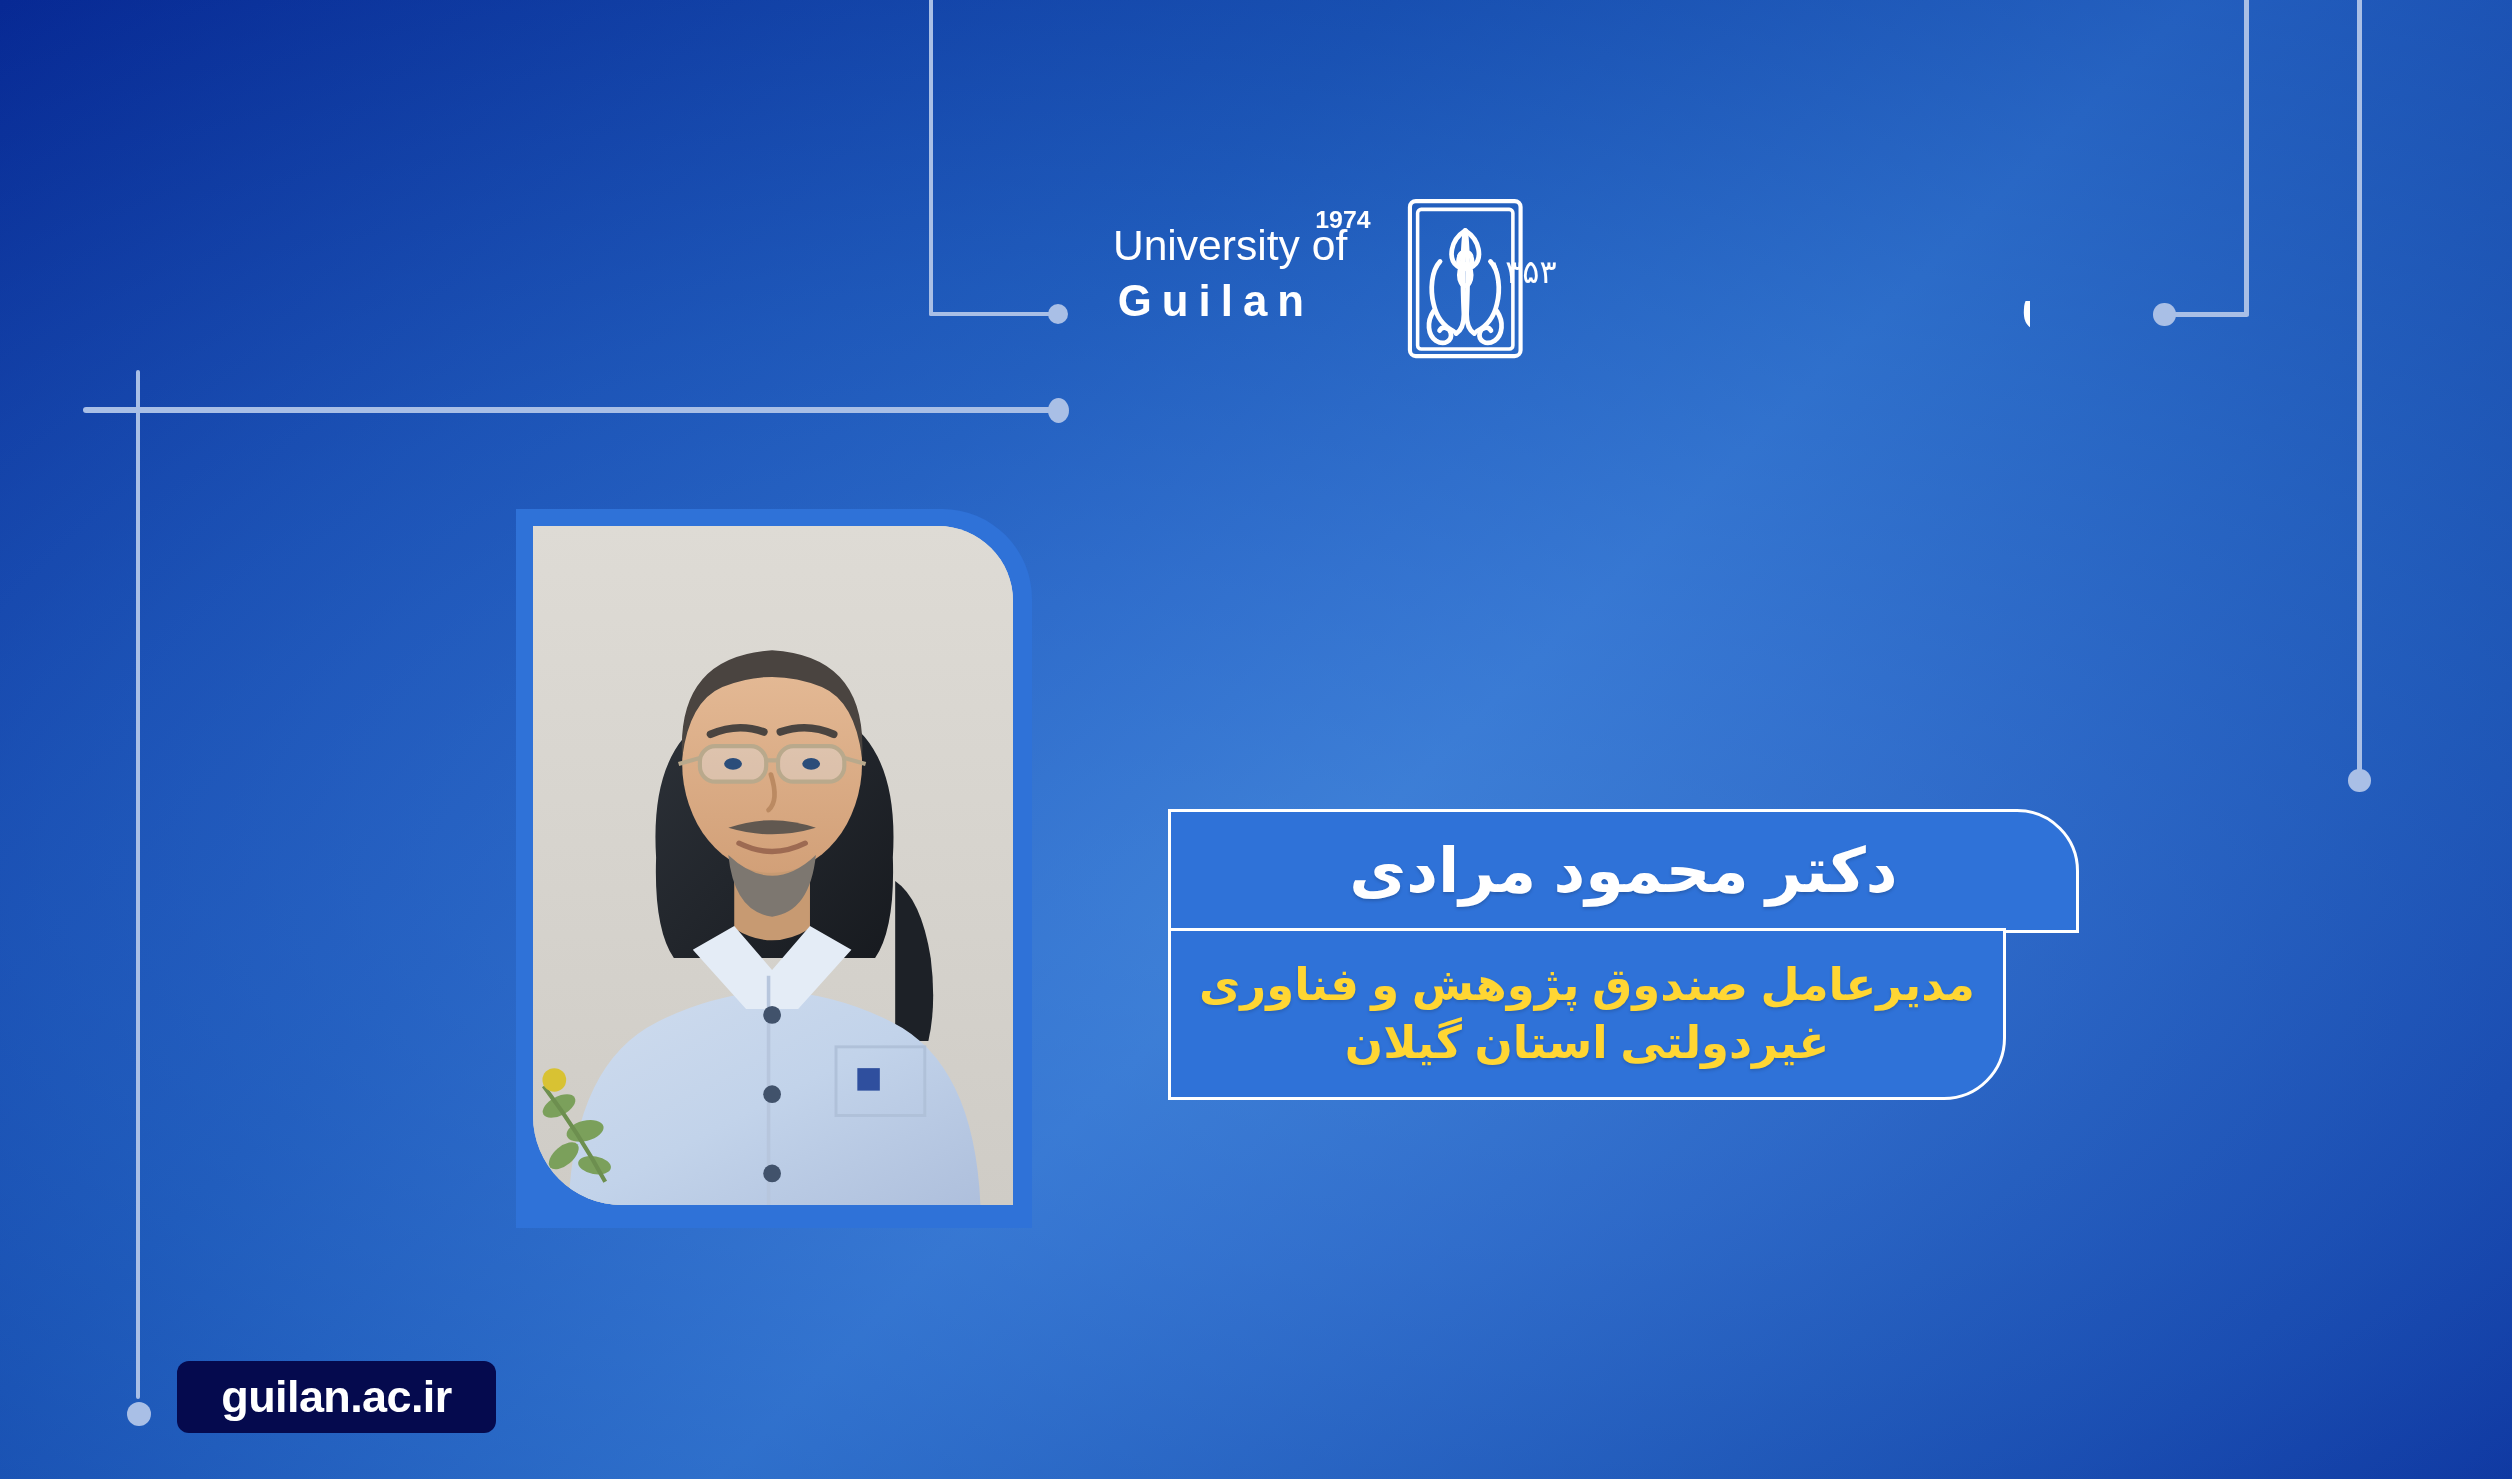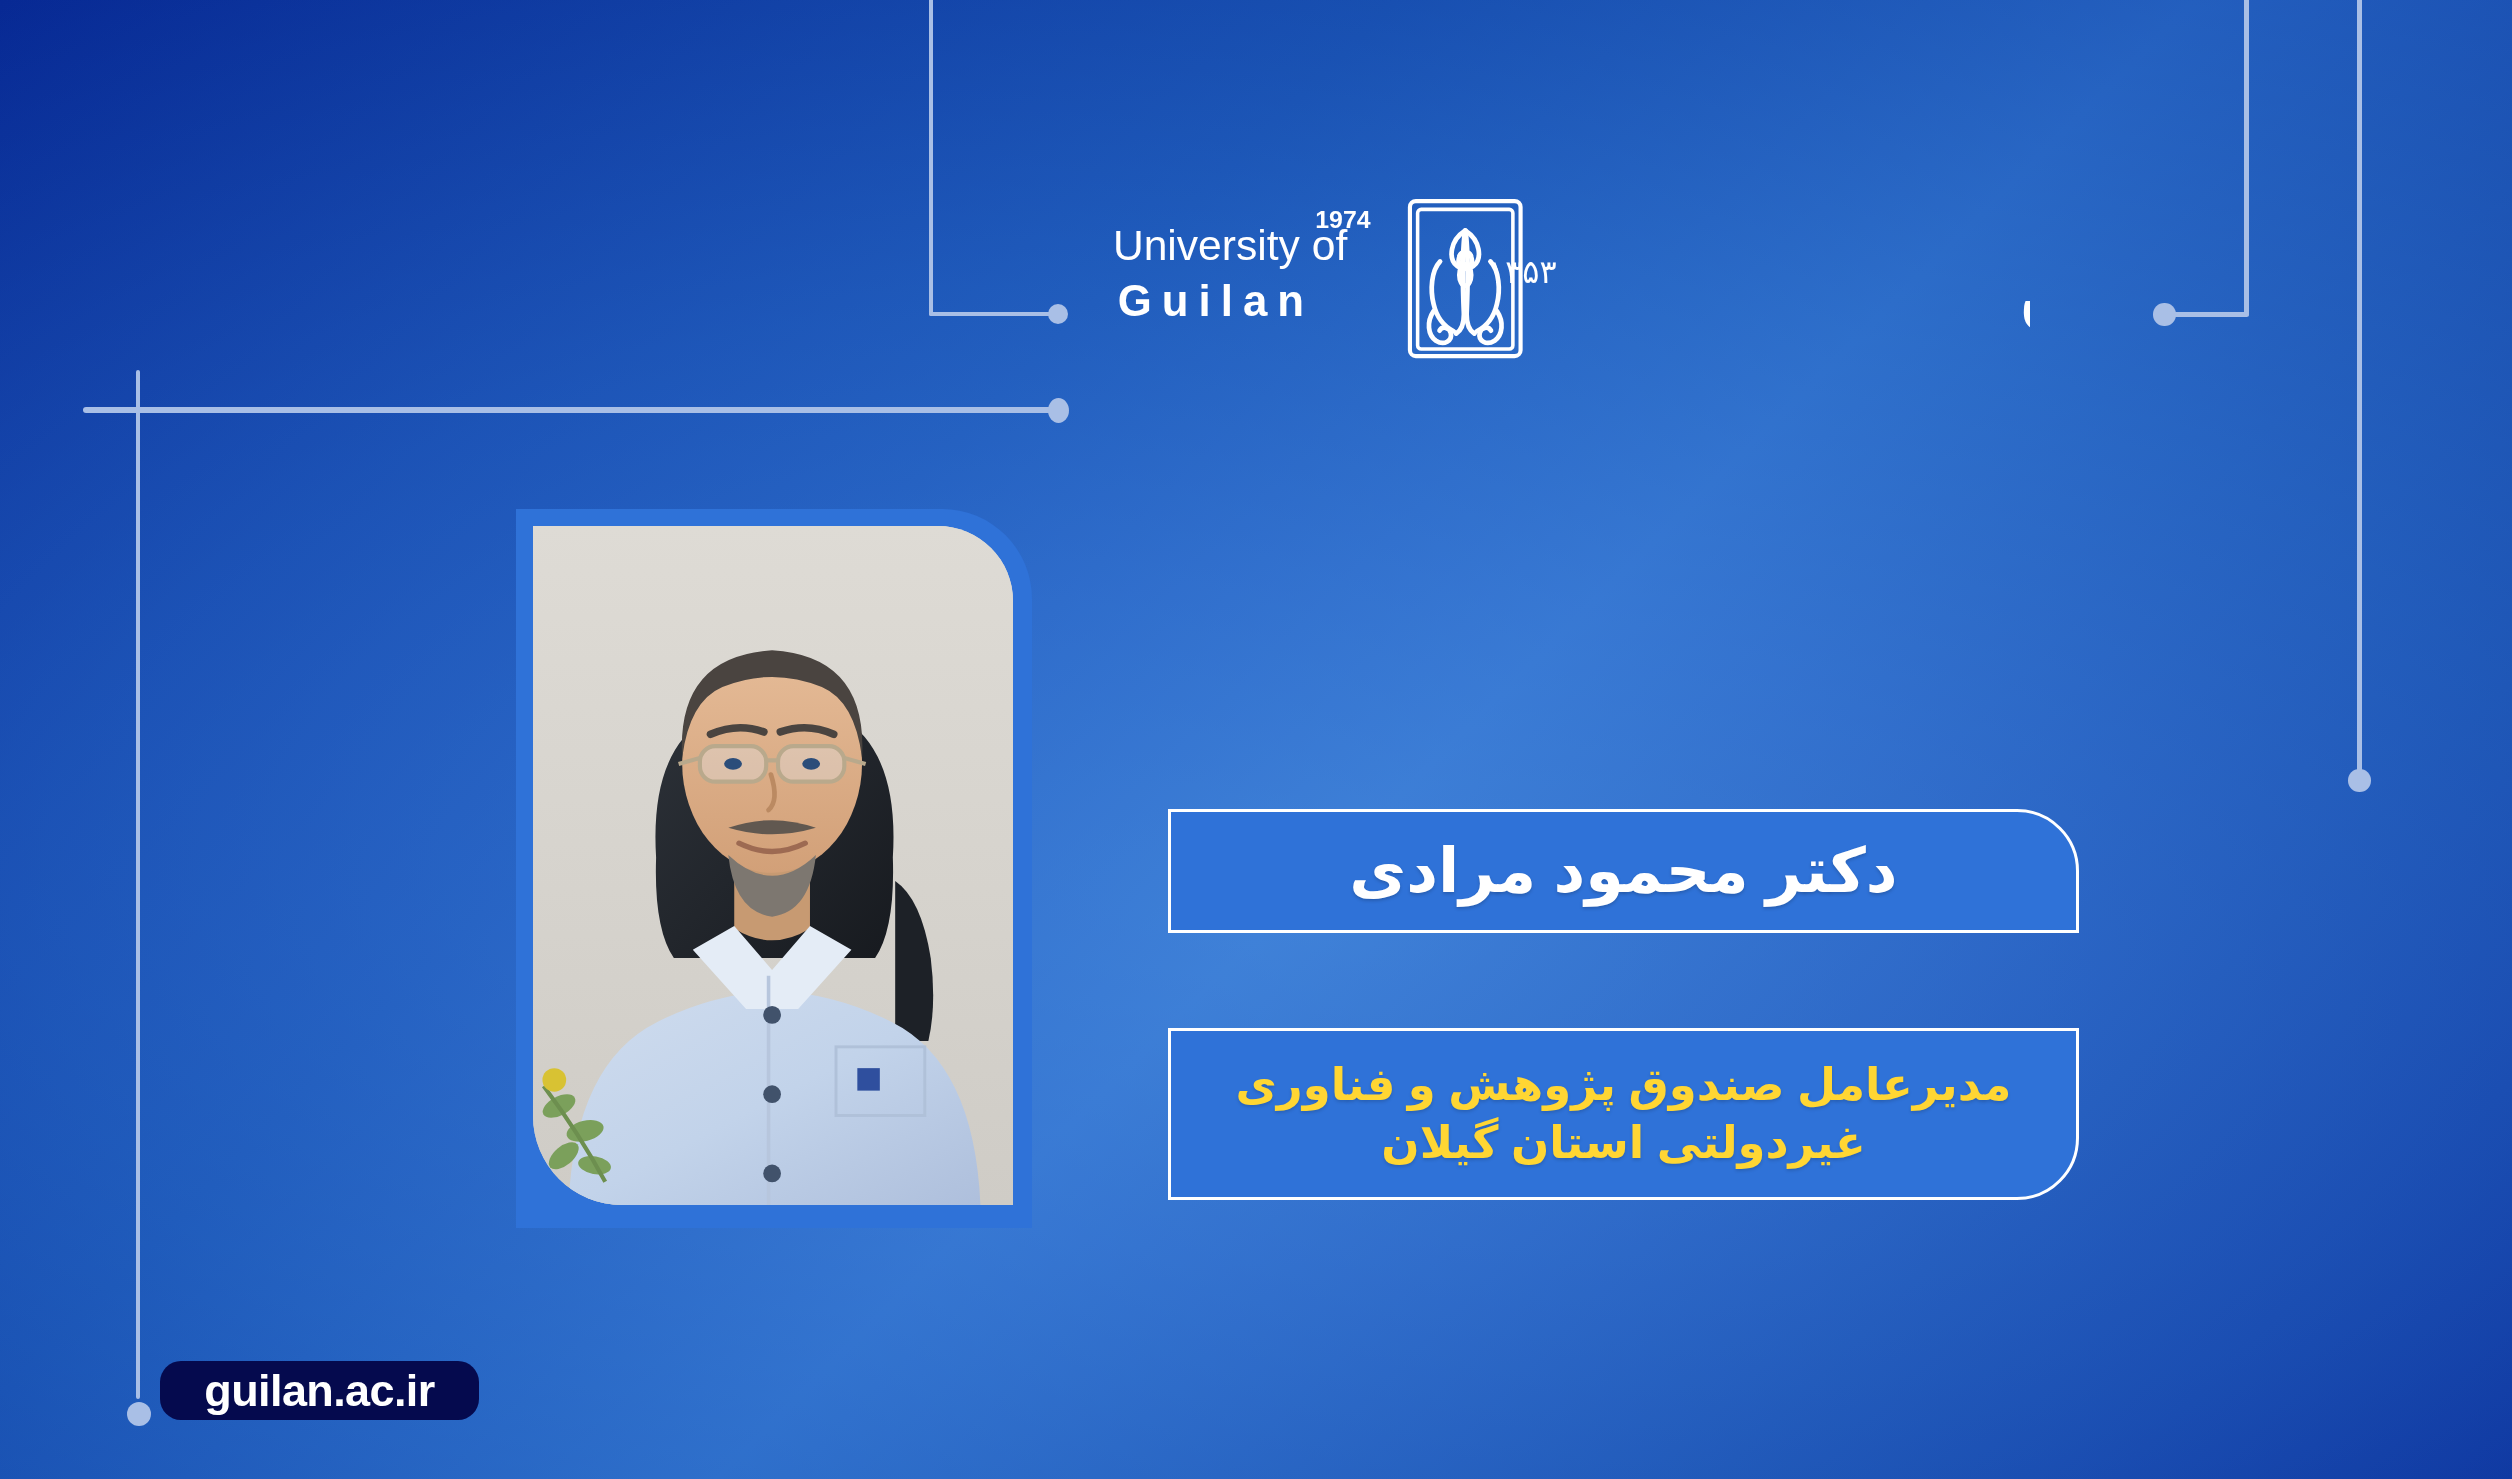--- a/index.html
+++ b/index.html
@@ -49,34 +49,34 @@
   #name-banner{
     left:1168px;top:809px;width:911px;height:124px;
     border-top-right-radius:62px;
   }
   #name-banner .txt{
     font-size:62px;font-weight:bold;line-height:1.1;
     letter-spacing:0px;
     text-shadow:0 1.8px 3.5px rgba(0,0,0,.18);
   }
   #role-banner{
-    left:1168px;top:1028px;width:911px;height:172px;
+    left:1168px;top:928px;width:838px;height:172px;
     border-bottom-right-radius:62px;
   }
   #role-banner .txt{
     font-size:45px;font-weight:bold;line-height:1.28;color:#ffd633;
     text-shadow:0 1.8px 3.5px rgba(0,0,0,.15);
     padding:0 21px;
   }
 
   
   #url-badge{
-    position:absolute;left:160px;top:1361px;
-    height:59px;min-width:319px;
-    background:#050a4e;border-radius:21px;
+    position:absolute;left:177px;top:1361px;
+    height:72px;min-width:319px;
+    background:#050a4e;border-radius:12px;
     display:flex;align-items:center;justify-content:center;
     padding:0 26px;
   }
   #url-badge .txt{
     color:#fff;font-size:45px;font-weight:bold;letter-spacing:-0.6px;
     font-family:"Liberation Sans","DejaVu Sans",sans-serif;
     direction:ltr;
   }
 </style>
 </head>

